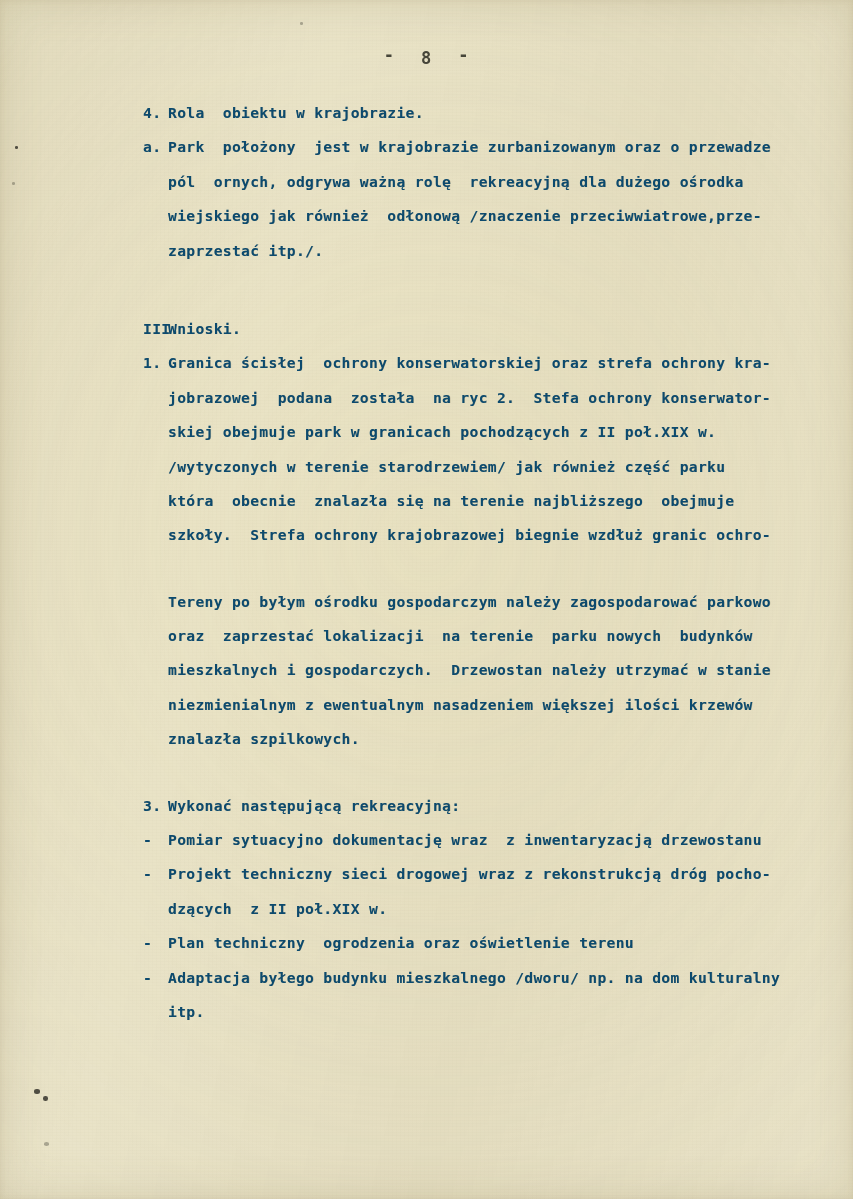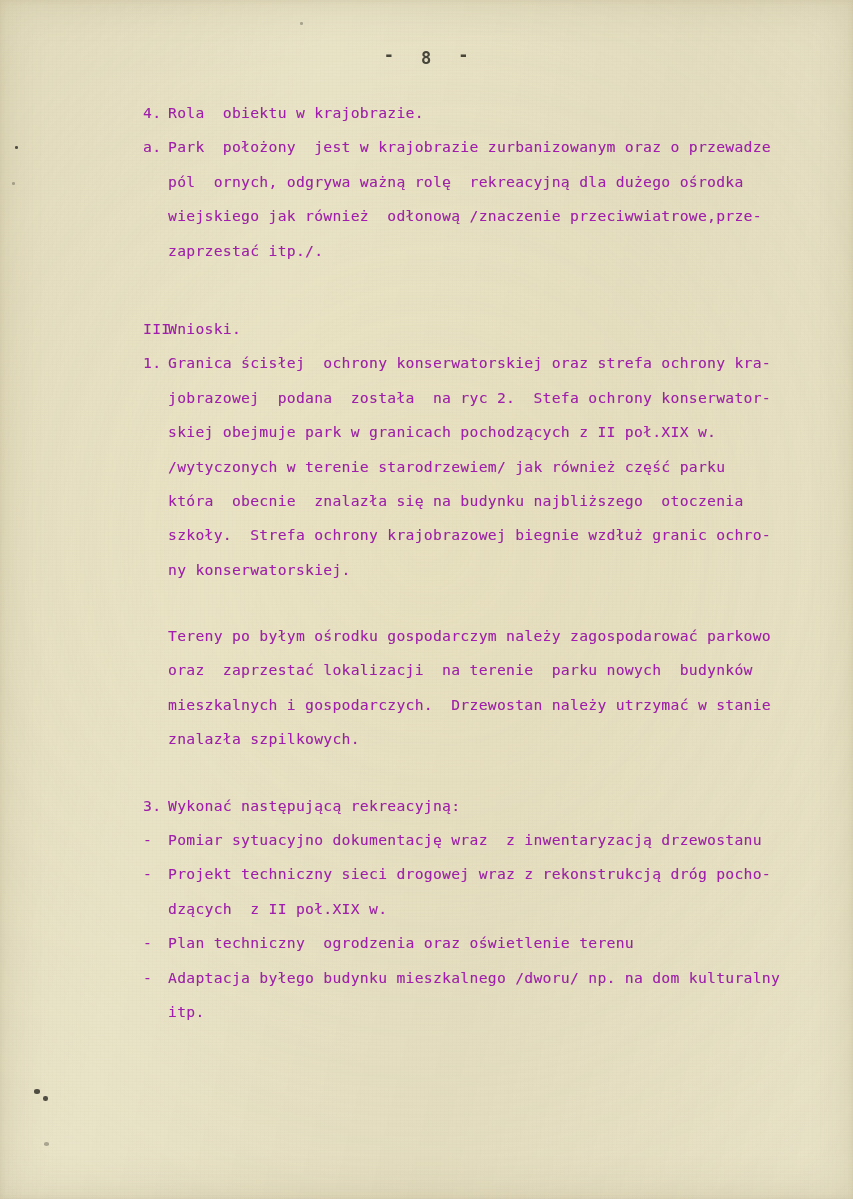--- a/index.html
+++ b/index.html
@@ -66,22 +66,23 @@
     width: 700px;
   }
 
   .ln {
     position: relative;
     height: 34.4px;
     line-height: 34.4px;
     font-size: 14.6px;
     letter-spacing: 0.35px;
     white-space: pre;
-    color: #a21caf;
+    color: #0c4a6e;
     text-shadow: 0.35px 0.3px 0 rgba(80,76,56,0.30);
+    font-weight: bold;
   }
   
   .ln .lbl {
     display: inline-block;
     width: 25px;
   }
   .ln.ind { padding-left: 25px; }
 
   .gap-lg { height: 44px; }
   .gap-md { height: 32px; }
@@ -125,29 +126,29 @@
     <div class="ln ind">zaprzestać itp./.</div>
 
     <div class="gap-lg"></div>
 
     <div class="ln"><span class="lbl">III.</span><span>Wnioski.</span></div>
 
     <div class="ln"><span class="lbl">1.</span><span>Granica ścisłej  ochrony konserwatorskiej oraz strefa ochrony kra-</span></div>
     <div class="ln ind">jobrazowej  podana  została  na ryc 2.  Stefa ochrony konserwator-</div>
     <div class="ln ind">skiej obejmuje park w granicach pochodzących z II poł.XIX w.</div>
     <div class="ln ind">/wytyczonych w terenie starodrzewiem/ jak również część parku</div>
-    <div class="ln ind">która  obecnie  znalazła się na budynku najbliższego  otoczenia</div>
+    <div class="ln ind">która  obecnie  znalazła się na terenie najbliższego  obejmuje</div>
     <div class="ln ind">szkoły.  Strefa ochrony krajobrazowej biegnie wzdłuż granic ochro-</div>
-    <div class="ln ind">ny konserwatorskiej.</div>
 
     <div class="gap-md"></div>
 
     <div class="ln ind">Tereny po byłym ośrodku gospodarczym należy zagospodarować parkowo</div>
     <div class="ln ind">oraz  zaprzestać lokalizacji  na terenie  parku nowych  budynków</div>
     <div class="ln ind">mieszkalnych i gospodarczych.  Drzewostan należy utrzymać w stanie</div>
+    <div class="ln ind">niezmienialnym z ewentualnym nasadzeniem większej ilości krzewów</div>
     <div class="ln ind">znalazła szpilkowych.</div>
 
     <div class="gap-md"></div>
 
     <div class="ln"><span class="lbl">3.</span><span>Wykonać następującą rekreacyjną:</span></div>
 
     <div class="ln"><span class="lbl">-</span><span>Pomiar sytuacyjno dokumentację wraz  z inwentaryzacją drzewostanu</span></div>
 
     <div class="ln"><span class="lbl">-</span><span>Projekt techniczny sieci drogowej wraz z rekonstrukcją dróg pocho-</span></div>
     <div class="ln ind">dzących  z II poł.XIX w.</div>

